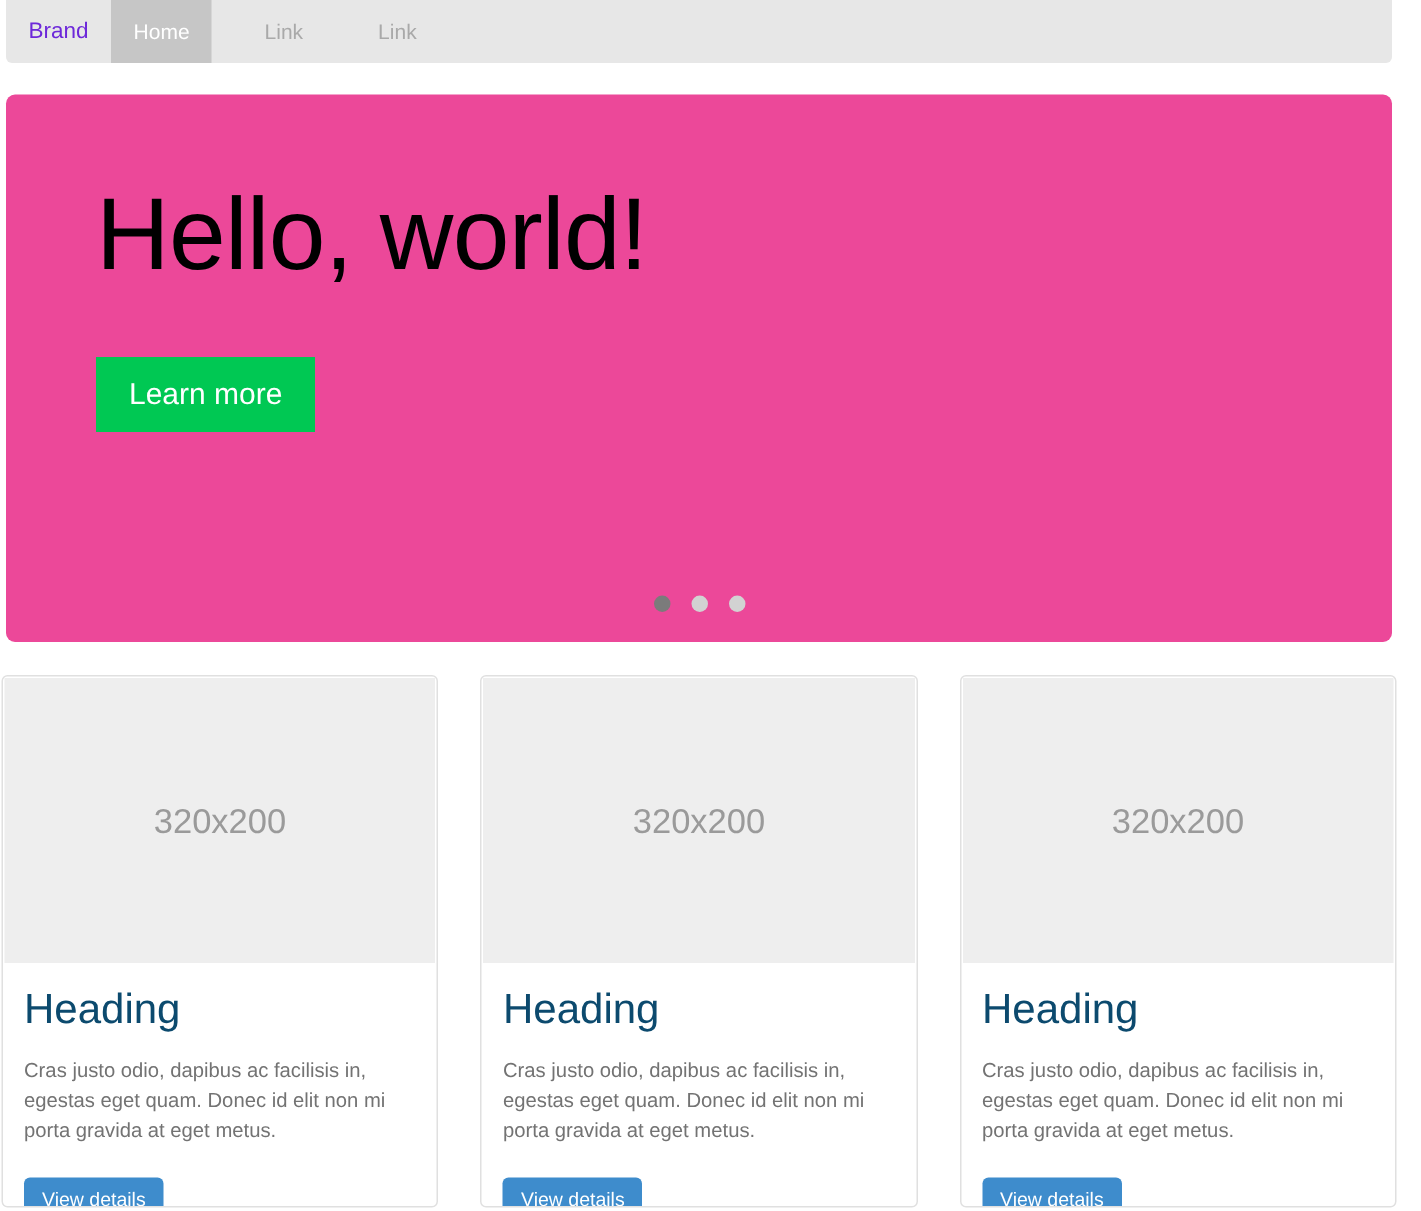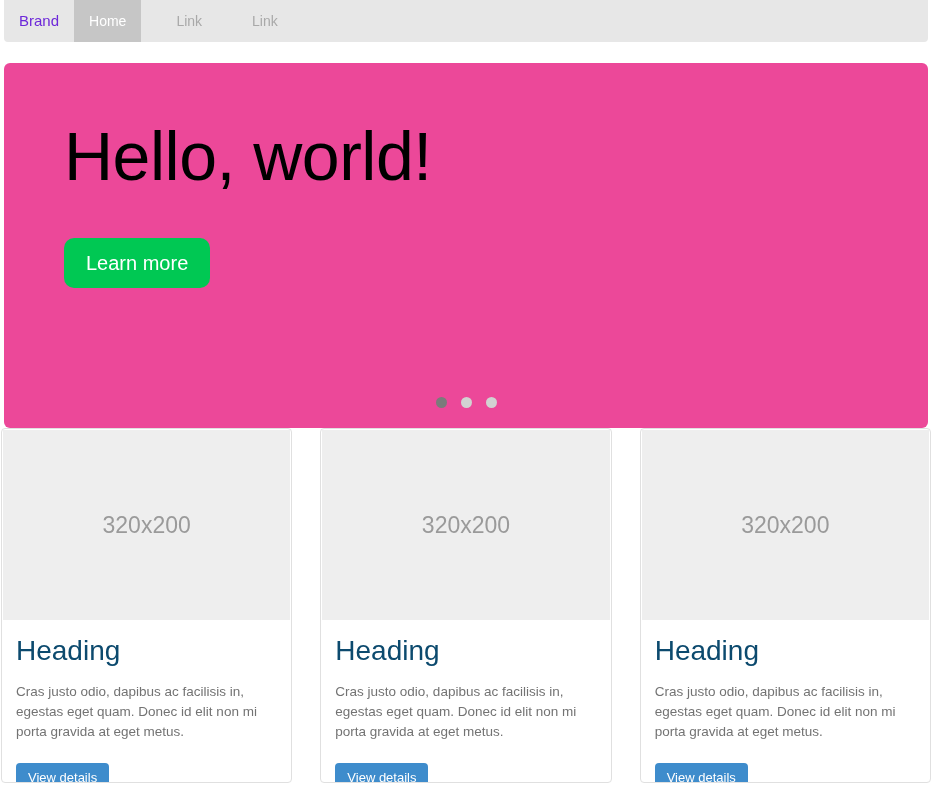--- a/index.html
+++ b/index.html
@@ -93,21 +93,21 @@
     max-width: 790px;
   }
   .jumbo-btn {
     display: inline-block;
     margin-top: 44px;
     padding: 13px 22px;
     background: #00c853;
     color: #ffffff;
     font-size: 20px;
     border: none;
-    border-radius: 10px;
+    border-radius: 0;
     cursor: pointer;
     font-family: "Liberation Sans", sans-serif;
     line-height: 1.2;
   }
   .carousel-dots {
     position: absolute;
     left: 0;
     right: 0;
     bottom: 20px;
     display: flex;
@@ -122,21 +122,21 @@
     cursor: pointer;
   }
   .dot.active {
     background: #7b7b7b;
   }
 
   
   .card-row {
     position: absolute;
     left: 1px;
-    top: 428px;
+    top: 450px;
     width: 930px;
     display: flex;
     gap: 28px;
   }
   .card {
     width: 300px;
     background: #ffffff;
     border: 1px solid #e0e0e0;
     border-radius: 4px;
     box-sizing: border-box;

